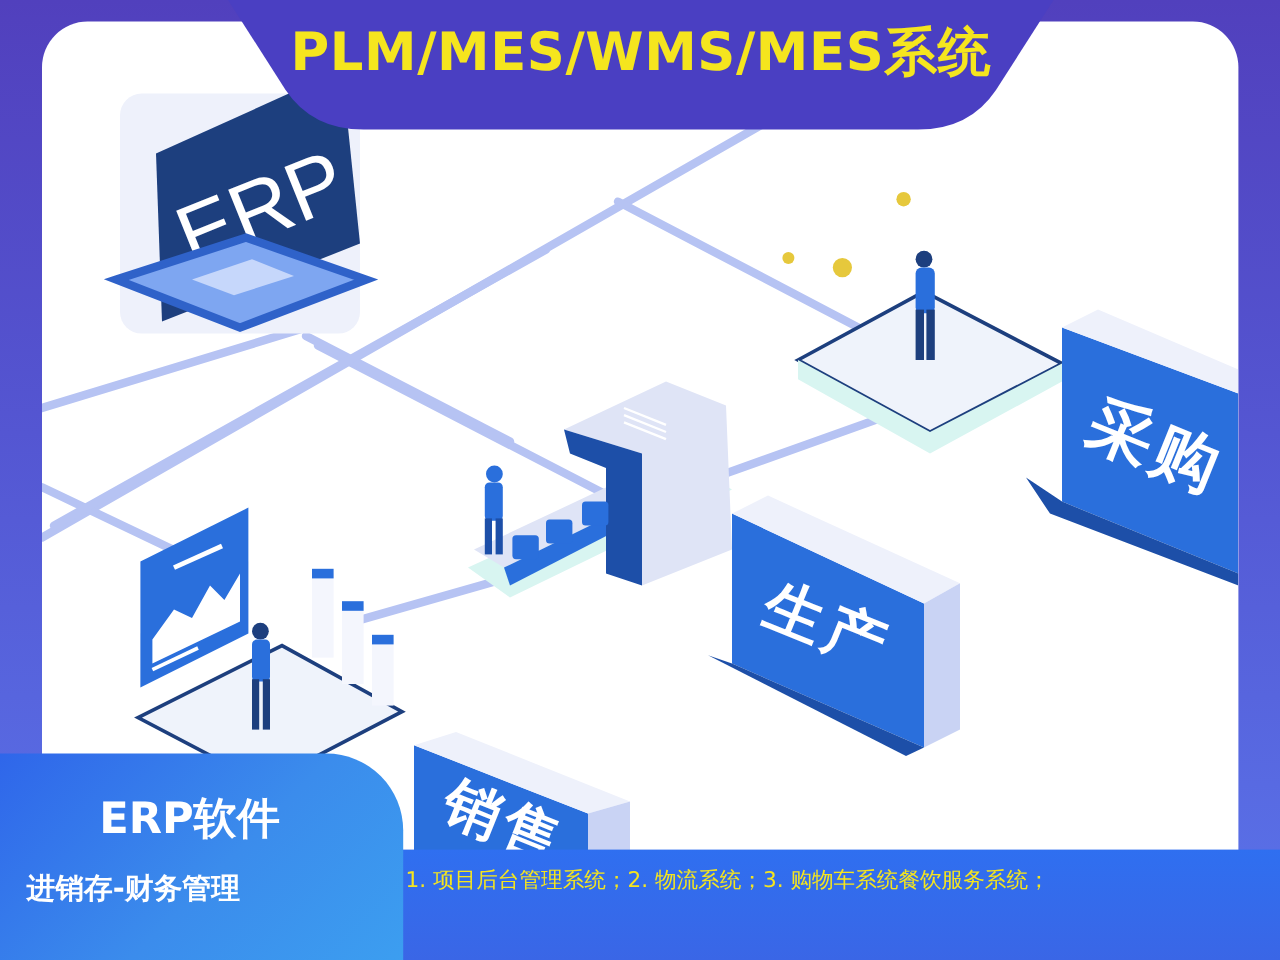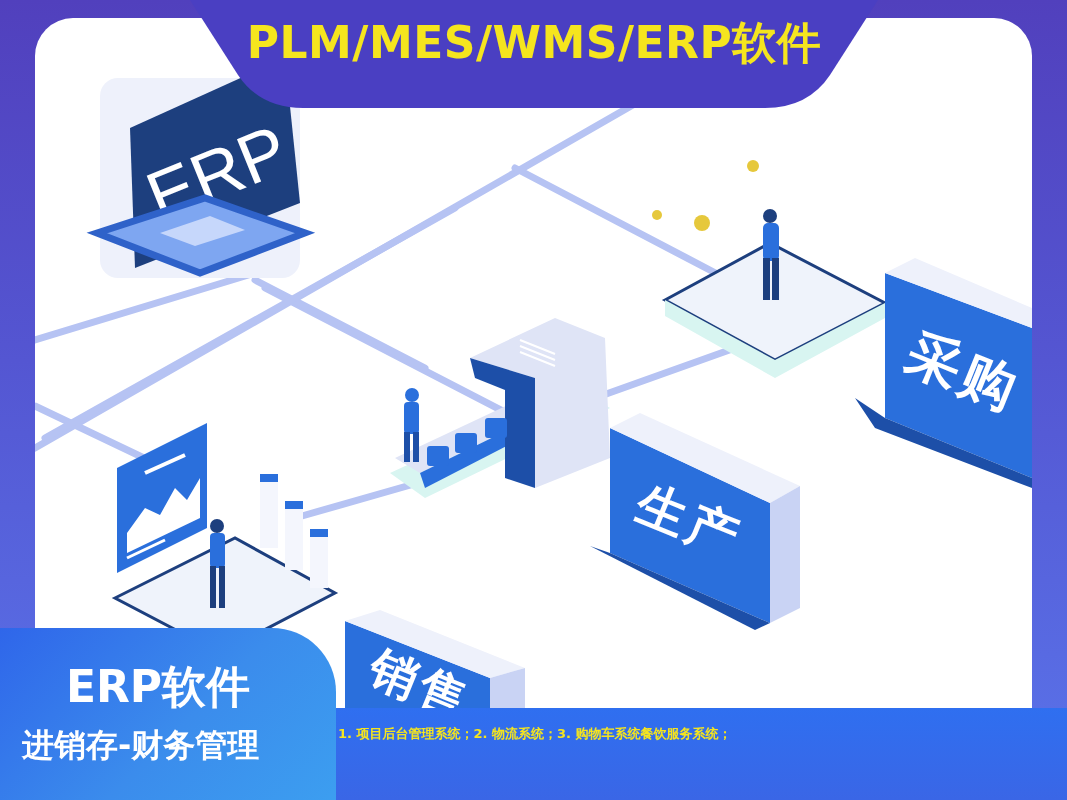--- a/index.html
+++ b/index.html
@@ -27,29 +27,29 @@
       position: absolute; left: 0; top: 708px; width: 1067px; height: 92px;
       background: linear-gradient(180deg, #2f6ff0 0%, #3a66e6 100%);
     }
     .bottom-card {
       position: absolute; left: 0; top: 628px; width: 336px; height: 172px;
       background: linear-gradient(135deg, #2f66ea 0%, #3b8cec 55%, #3c9ef0 100%);
       border-radius: 0 64px 0 0;
     }
     .card-title {
       position: absolute; left: 0; top: 30px; width: 316px; text-align: center;
-      color: #ffffff; font-size: 44px; font-weight: bold;
+      color: #ffffff; font-size: 36px; font-weight: bold;
     }
     .card-subtitle {
       position: absolute; left: 22px; top: 96px; width: 310px;
-      color: #ffffff; font-size: 32px; font-weight: bold; white-space: nowrap;
+      color: #ffffff; font-size: 24px; font-weight: bold; white-space: nowrap;
     }
     .feature-list {
       position: absolute; left: 338px; top: 720px; width: 720px;
-      color: #f5e51e; font-size: 13px; font-weight: bold; line-height: 28px;
+      color: #f5e51e; font-size: 18px; font-weight: normal; line-height: 28px;
     }
     .feature-list div { white-space: nowrap; }
     .label-3d {
       position: absolute; color: #ffffff; font-weight: bold;
     }
   </style>
 </head>
 <body>
 
 <div class="panel">
@@ -155,21 +155,21 @@
 
   <span class="label-3d" style="left:870px; top:318px; font-size:54px; transform: rotate(22deg); letter-spacing:4px;">采购</span>
   <span class="label-3d" style="left:600px; top:470px; font-size:50px; transform: rotate(22deg); letter-spacing:4px;">生产</span>
   <span class="label-3d" style="left:333px; top:635px; font-size:48px; transform: rotate(22deg); letter-spacing:4px;">销售</span>
 </div>
 
 <div class="title-tab">
   <svg width="688" height="110" viewBox="0 0 688 110">
     <path d="M0 0 L688 0 L640 75 Q618 108 575 108 L113 108 Q70 108 48 75 Z" fill="#4a3fc2"></path>
   </svg>
-  <div class="title-text">PLM/MES/WMS/ERP软件</div>
+  <div class="title-text">PLM/MES/WMS/MES系统</div>
 </div>
 
 <div class="bottom-bar"></div>
 
 <div class="bottom-card">
   <div class="card-title">ERP软件</div>
   <div class="card-subtitle">进销存-财务管理</div>
 </div>
 
 <div class="feature-list">

